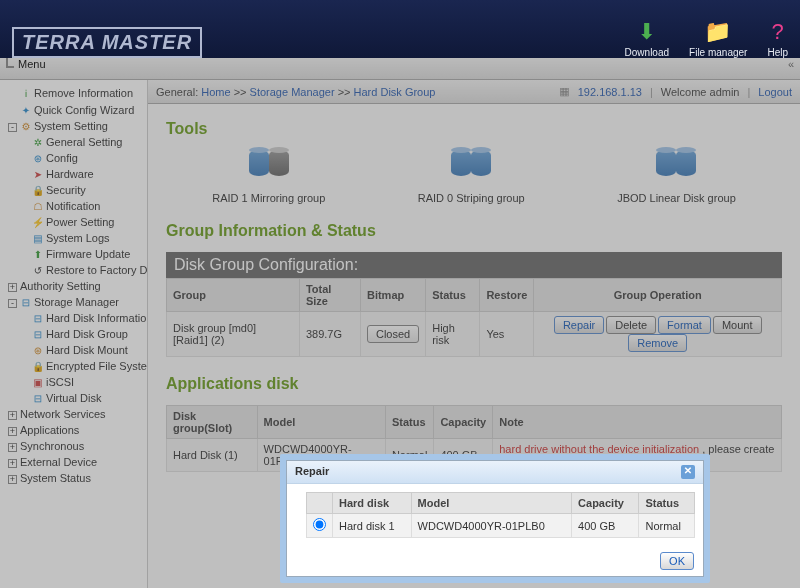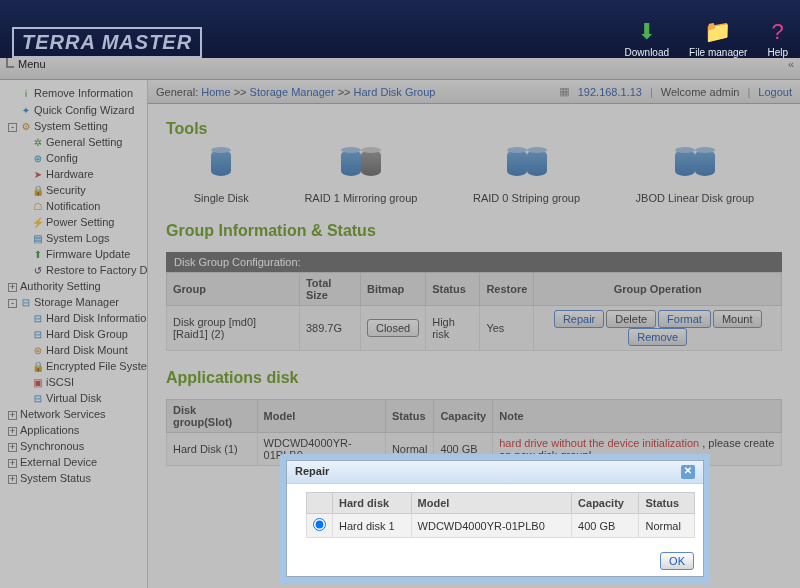--- a/index.html
+++ b/index.html
@@ -27,21 +27,21 @@
 .tools-row { display: flex; justify-content: space-around; margin-bottom: 18px; }
 .tool { text-align: center; font-size: 11px; color: #333; cursor: pointer; }
 .disk-icon { width: 40px; height: 36px; margin: 0 auto 6px; position: relative; }
 .cyl { position: absolute; width: 20px; height: 26px; background: linear-gradient(#6aa3d8, #3d7ab8); border-radius: 10px/5px; }
 .cyl::before { content: ""; position: absolute; top: -3px; left: 0; width: 20px; height: 6px; border-radius: 50%; background: #a0c4e8; }
 .cyl.gray { background: linear-gradient(#999, #666); }
 .cyl.gray::before { background: #ccc; }
 .disk-single .cyl { left: 10px; }
 .disk-dual .cyl:first-child { left: 0; }
 .disk-dual .cyl:last-child { left: 20px; }
-.table-head { background: #6a6a6a; color: #fff; padding: 4px 8px; font-size: 11px; }
+.table-head { background: #6a6a6a; color: #fff; padding: 4px 8px; font-size: 16px; }
 table.grid { width: 100%; border-collapse: collapse; font-size: 11px; }
 table.grid th { background: #e4e4e4; border: 1px solid #ccc; padding: 4px 6px; text-align: left; font-weight: bold; color: #444; }
 table.grid td { background: #f2f2f2; border: 1px solid #ddd; padding: 4px 6px; color: #333; }
 .btn { display: inline-block; padding: 2px 8px; border: 1px solid #888; border-radius: 3px; background: linear-gradient(#fefefe, #d8d8d8); color: #333; cursor: pointer; font-size: 11px; margin: 0 1px; }
 .btn.blue { color: #1a5cb8; border-color: #5a8acc; }
 .badge { display: inline-block; padding: 2px 8px; border: 1px solid #888; border-radius: 3px; background: linear-gradient(#fefefe,#e4e4e4); }
 .red { color: #cc3333; }
 .overlay { position: absolute; top: 58px; left: 0; right: 0; bottom: 0; background: rgba(80,80,80,0.35); }
 .dialog-wrap { position: absolute; left: 280px; top: 454px; width: 430px; background: #a6c6e8; padding: 6px; border-radius: 2px; }
 .dialog { background: #fff; border: 1px solid #9ab; }
@@ -107,26 +107,20 @@
         <span style="color:#999">|</span>
         <span>Welcome admin</span>
         <span style="color:#999">|</span>
         <span class="link">Logout</span>
       </div>
     </div>
     <div class="content-body">
       <h2 class="section">Tools</h2>
       <div class="tools-row" id="tools-row">
           <div class="tool">
-            <div class="disk-icon disk-single">
-              <div class="cyl"></div>
-            </div>
-            <div>Single Disk</div>
-          </div>
-          <div class="tool">
             <div class="disk-icon disk-dual">
               <div class="cyl"></div>
               <div class="cyl gray"></div>
             </div>
             <div>RAID 1 Mirroring group</div>
           </div>
           <div class="tool">
             <div class="disk-icon disk-dual">
               <div class="cyl"></div>
               <div class="cyl"></div>

